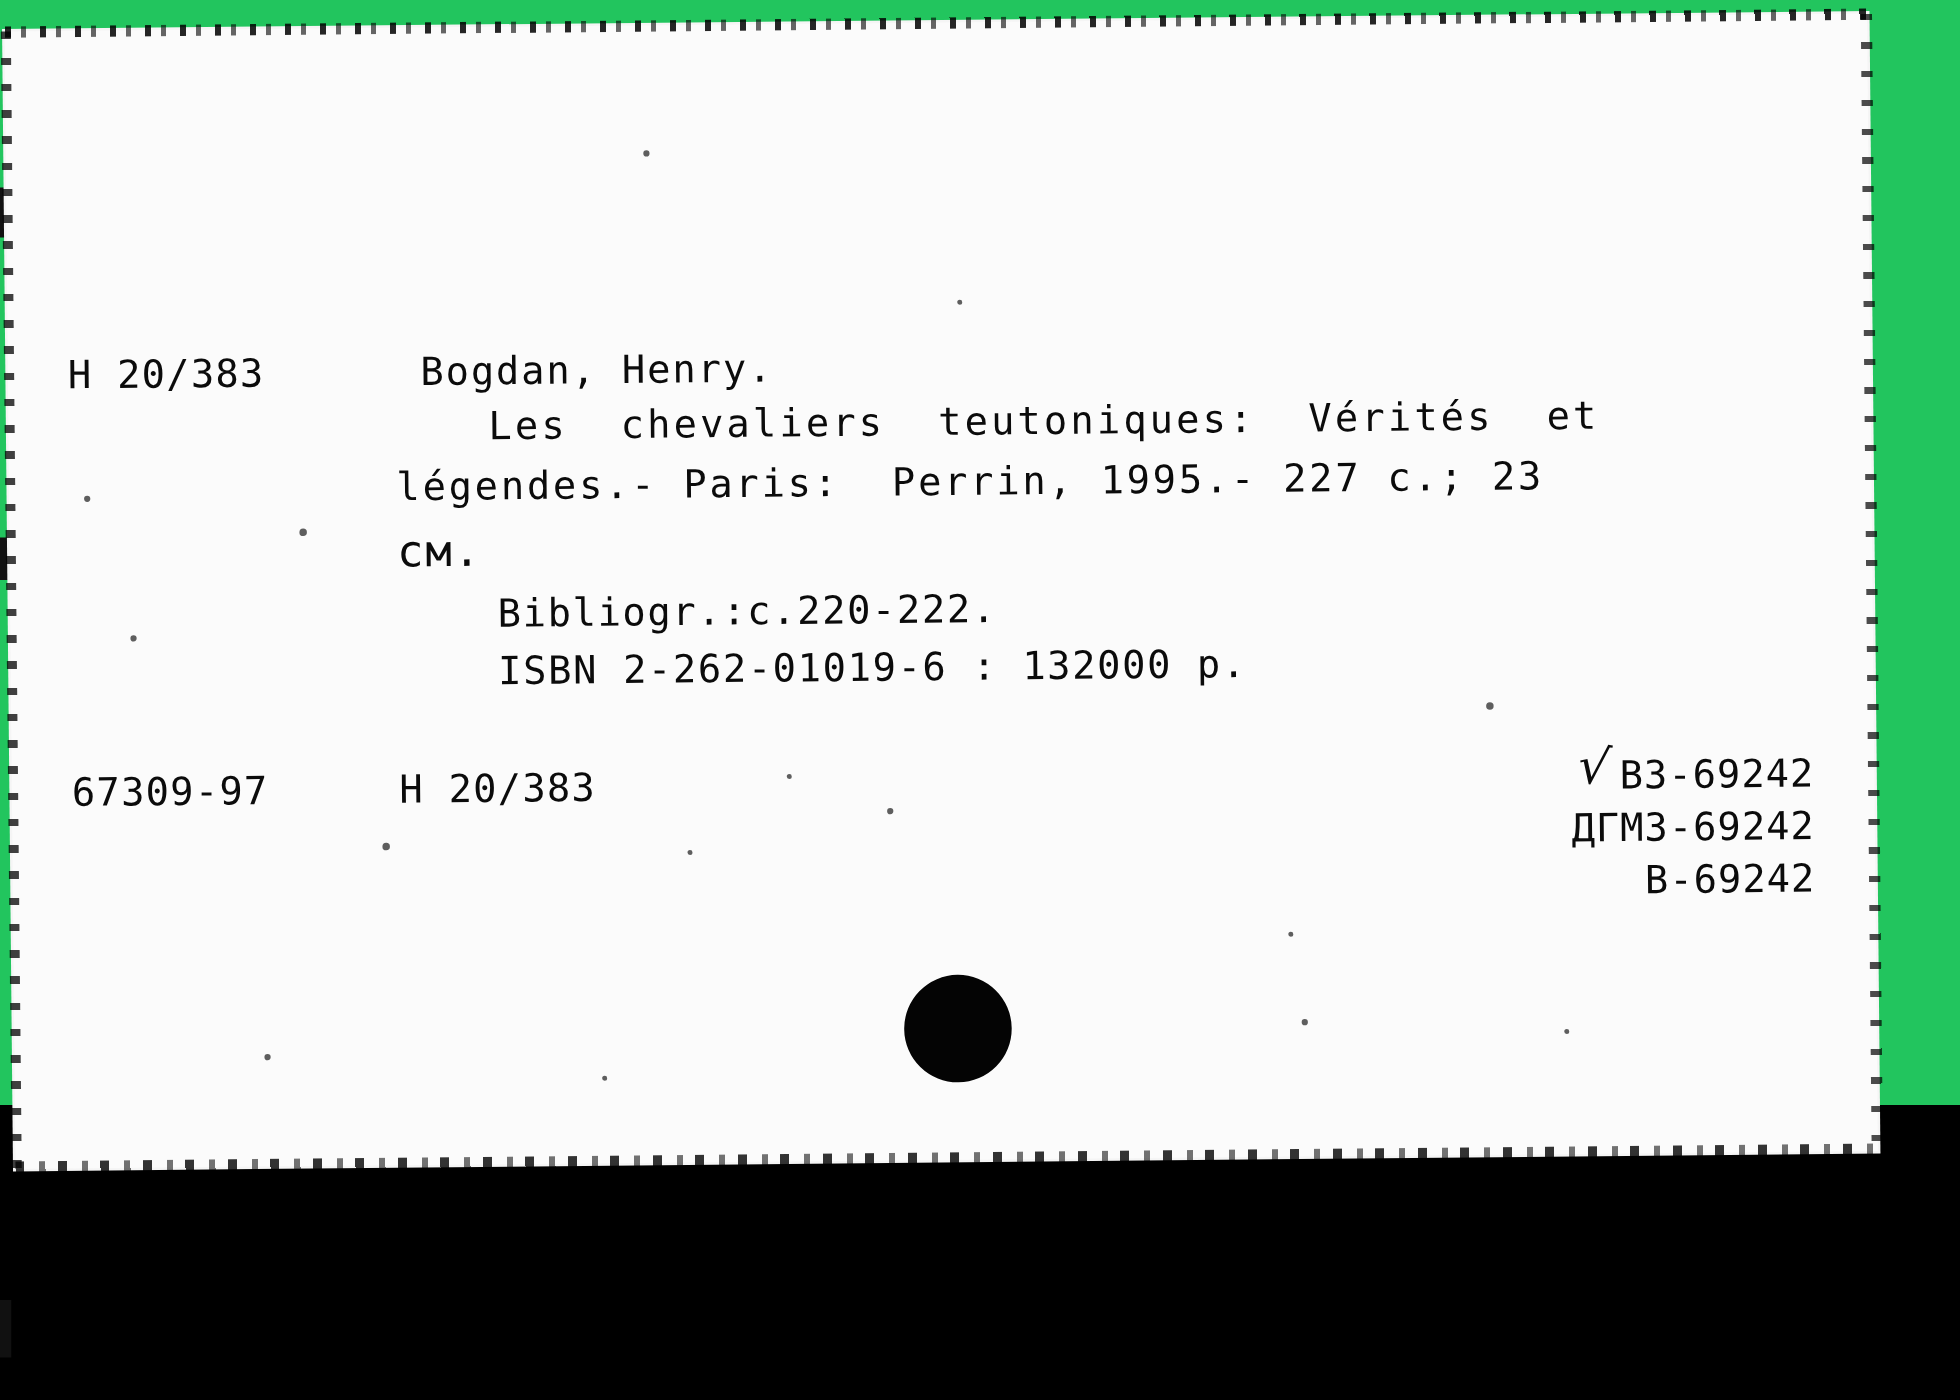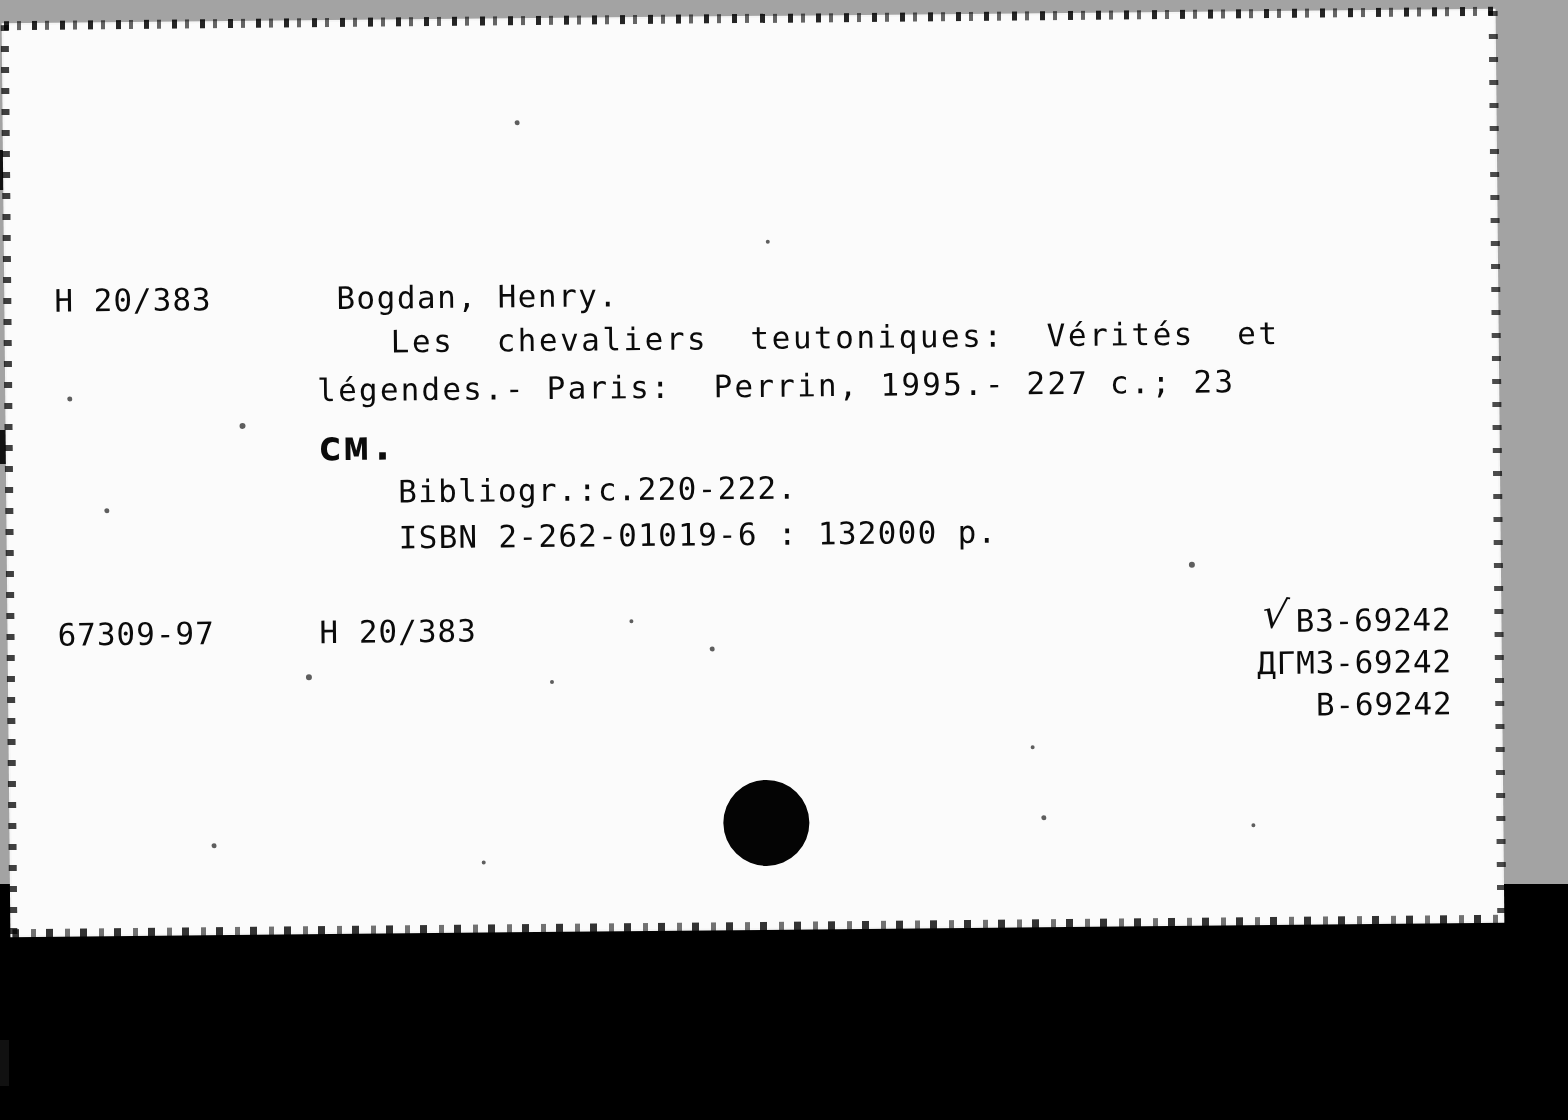--- a/index.html
+++ b/index.html
@@ -13,21 +13,21 @@
     overflow: hidden;
     font-family: "DejaVu Sans Mono", monospace;
   }
 
   
   #scan {
     position: absolute;
     left: 0; top: 0;
     width: 1568px;
     height: 884px;
-    background: #a3a3a3;
+    background: #22c55e;
   }
 
   
   #card {
     position: absolute;
     left: 8px;
     top: 18px;
     width: 1490px;
     height: 910px;
     background: #fbfbfb;
@@ -112,23 +112,22 @@
     font-size: 31px;
     letter-spacing: 2.5px;
   }
   .title-l2 {
     left: 310px;
     font-size: 31px;
     letter-spacing: 2.2px;
   }
   .title-l3 {
     left: 310px;
-    font-size: 41px;
+    font-size: 35px;
     letter-spacing: 1.5px;
-    font-weight: bold;
   }
   .notes-1, .notes-2 {
     left: 390px;
     font-size: 31px;
     letter-spacing: 1.3px;
   }
   .acc-number {
     left: 48px;
     font-size: 31px;
     letter-spacing: 1px;

